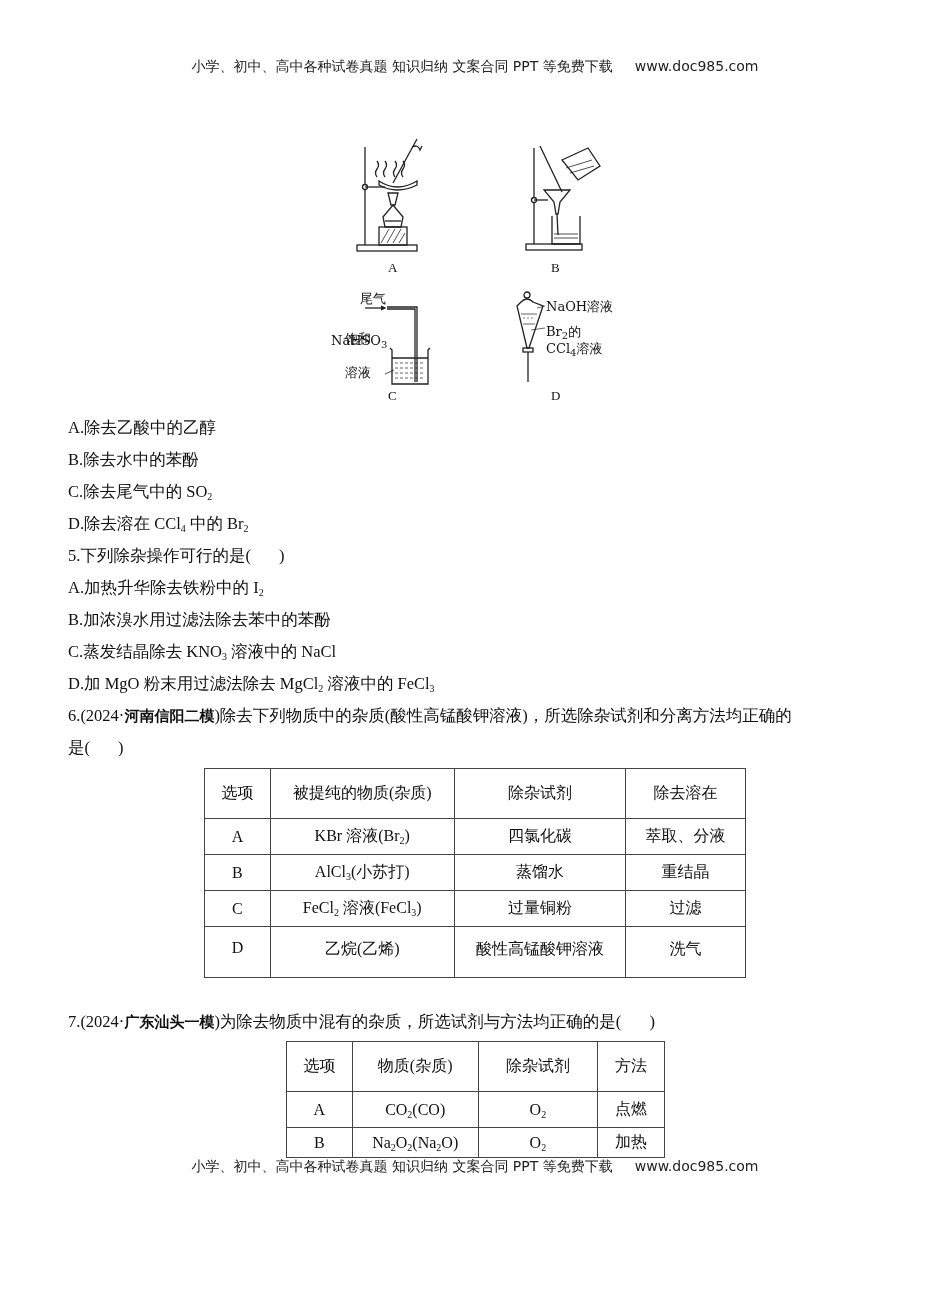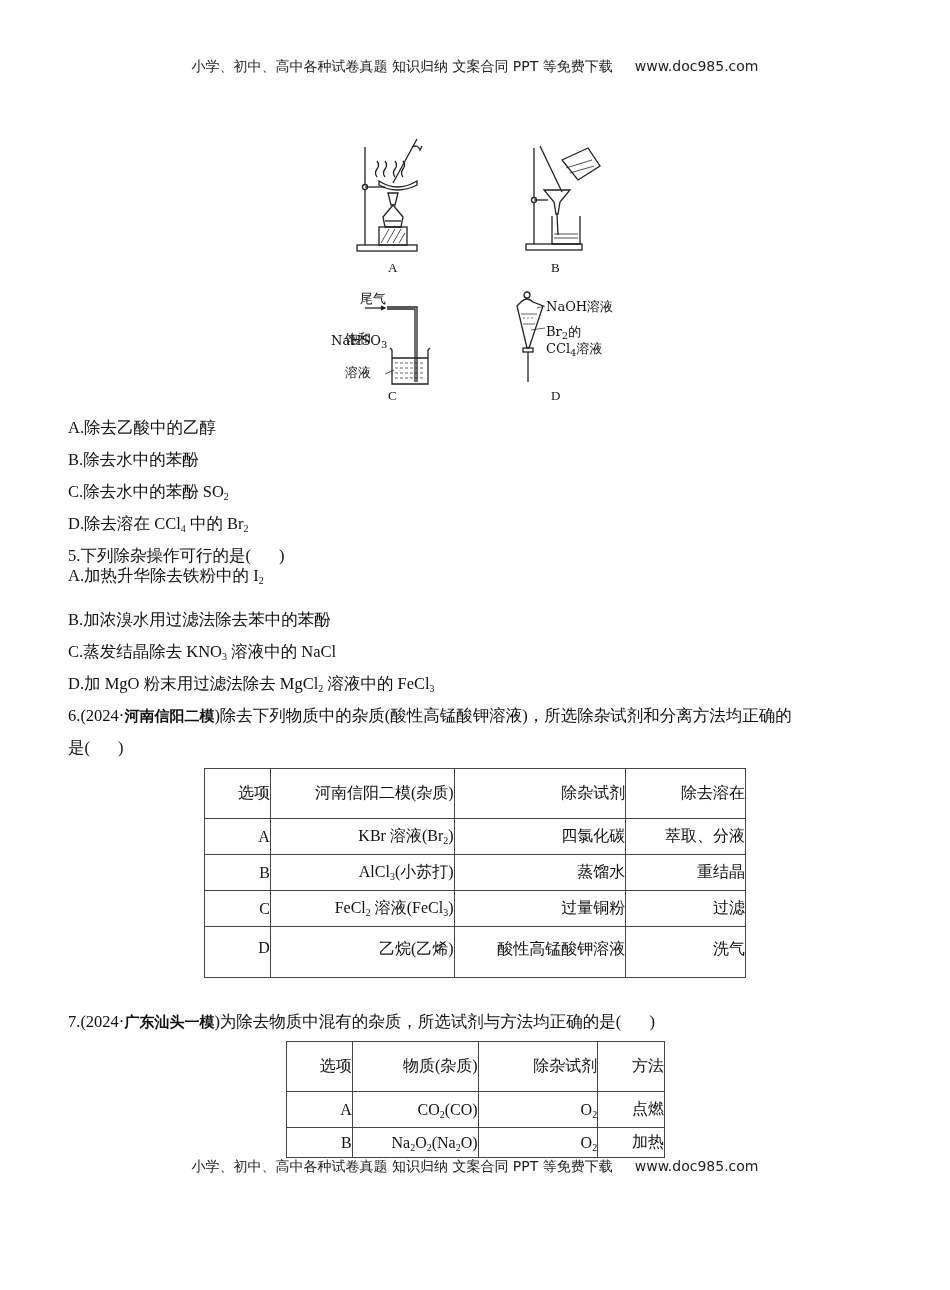--- a/index.html
+++ b/index.html
@@ -8,21 +8,21 @@
   .banner { position: absolute; left: 0; width: 950px; text-align: center;
             font-family: "DejaVu Sans", "Liberation Sans", sans-serif; font-size: 14px; color: #222; letter-spacing: 0px; }
   .banner .url { margin-left: 22px; }
   .banner-top { top: 58px; }
   .banner-bottom { top: 1158px; }
   .line { position: absolute; left: 68px; font-size: 16.5px; line-height: 20px; white-space: nowrap; }
   sub { font-size: 10px; vertical-align: -3px; line-height: 0; }
   .paren { display: inline-block; width: 28px; }
   .src { font-family: "DejaVu Sans", sans-serif; font-size: 15px; }
   table.t { position: absolute; border-collapse: collapse; font-size: 16px; }
-  table.t td { border: 1px solid #444; text-align: right; padding: 0; }
+  table.t td { border: 1px solid #444; text-align: center; padding: 0; }
   .fig { position: absolute; }
   .figlabel { position: absolute; font-size: 13px; }
   .chemlbl { position: absolute; font-family: "DejaVu Serif", serif; font-size: 13px; line-height: 17px; }
 </style>
 </head>
 <body>
 
 <div class="banner banner-top">
   <span>小学、初中、高中各种试卷真题  知识归纳  文案合同  PPT 等免费下载</span><span class="url">www.doc985.com</span>
 </div>
@@ -95,43 +95,43 @@
     </g>
   </svg>
   <div class="chemlbl" style="left:546px;top:298px">NaOH溶液</div>
   <div class="chemlbl" style="left:546px;top:323px"><span>Br</span><sub>2</sub><span>的</span></div>
   <div class="chemlbl" style="left:546px;top:340px"><span>CCl</span><sub>4</sub><span>溶液</span></div>
   <div class="figlabel" style="left:551px;top:388px">D</div>
 </div>
 
 <div class="line" style="top:418px">A.除去乙酸中的乙醇</div>
 <div class="line" style="top:450px">B.除去水中的苯酚</div>
-<div class="line" style="top:482px"><span>C.除去水中的苯酚 SO</span><sub>2</sub></div>
+<div class="line" style="top:482px"><span>C.除去尾气中的 SO</span><sub>2</sub></div>
 <div class="line" style="top:514px"><span>D.除去溶在 CCl</span><sub>4</sub><span> 中的 Br</span><sub>2</sub></div>
 
 <div class="line" style="top:546px"><span>5.下列除杂操作可行的是(</span><span class="paren"></span><span>)</span></div>
-<div class="line" style="top:566px"><span>A.加热升华除去铁粉中的 I</span><sub>2</sub></div>
+<div class="line" style="top:578px"><span>A.加热升华除去铁粉中的 I</span><sub>2</sub></div>
 <div class="line" style="top:610px">B.加浓溴水用过滤法除去苯中的苯酚</div>
 <div class="line" style="top:642px"><span>C.蒸发结晶除去 KNO</span><sub>3</sub><span> 溶液中的 NaCl</span></div>
 <div class="line" style="top:674px"><span>D.加 MgO 粉末用过滤法除去 MgCl</span><sub>2</sub><span> 溶液中的 FeCl</span><sub>3</sub></div>
 
 <div class="line" style="top:706px"><span>6.(2024·</span><b class="src">河南信阳二模</b><span>)除去下列物质中的杂质(酸性高锰酸钾溶液)，所选除杂试剂和分离方法均正确的</span></div>
 <div class="line" style="top:738px"><span>是(</span><span class="paren"></span><span>)</span></div>
 
 <table class="t" style="left:204px;top:768px;width:542px;">
   <colgroup>
       <col style="width:66px">
       <col style="width:184px">
       <col style="width:172px">
       <col style="width:120px">
     </colgroup>
   <tbody>
       <tr style="height:50px">
     <td>选项</td>
-    <td>河南信阳二模(杂质)</td>
+    <td>被提纯的物质(杂质)</td>
     <td>除杂试剂</td>
     <td>除去溶在</td>
   </tr>
   <tr style="height:36px">
     <td>A</td>
     <td><span>KBr 溶液(Br</span><sub>2</sub><span>)</span></td>
     <td>四氯化碳</td>
     <td>萃取、分液</td>
   </tr>
   <tr style="height:36px">

